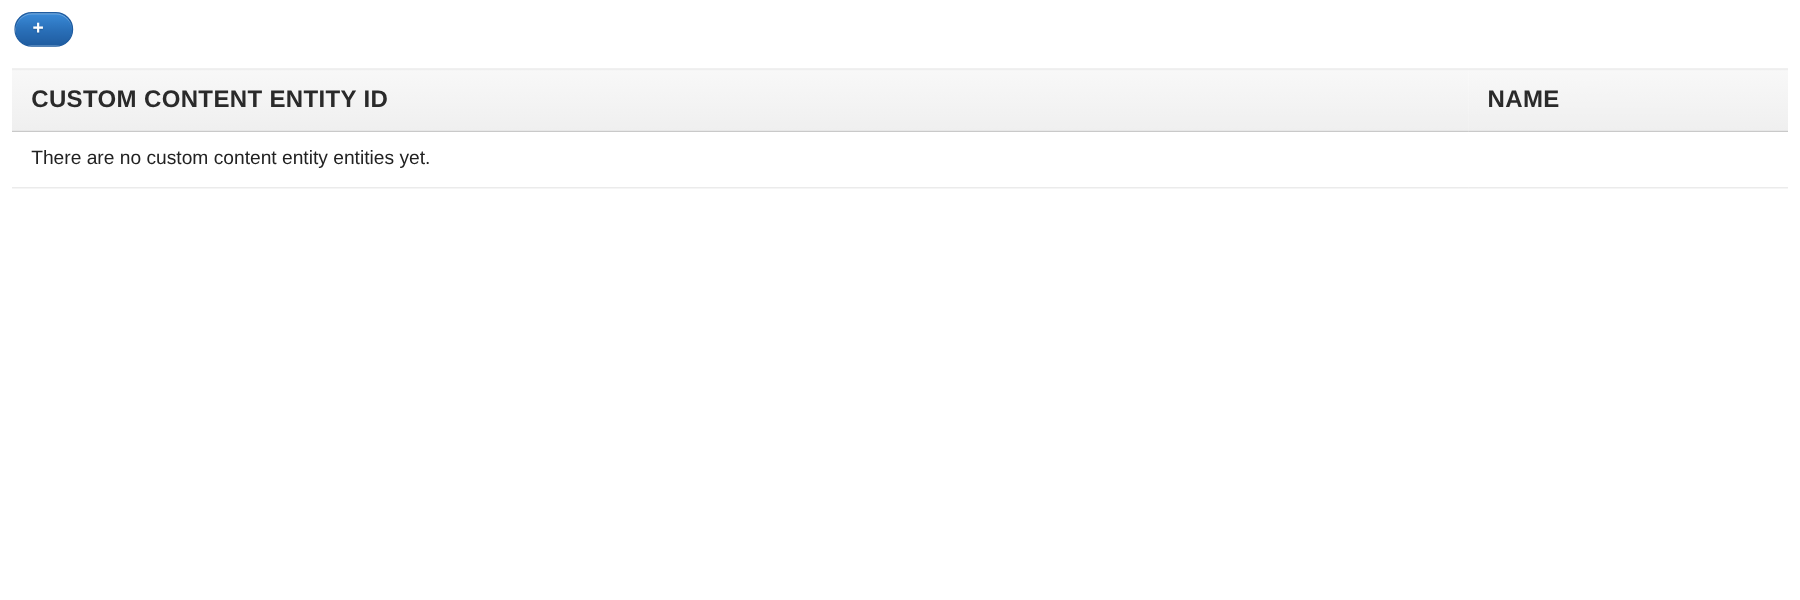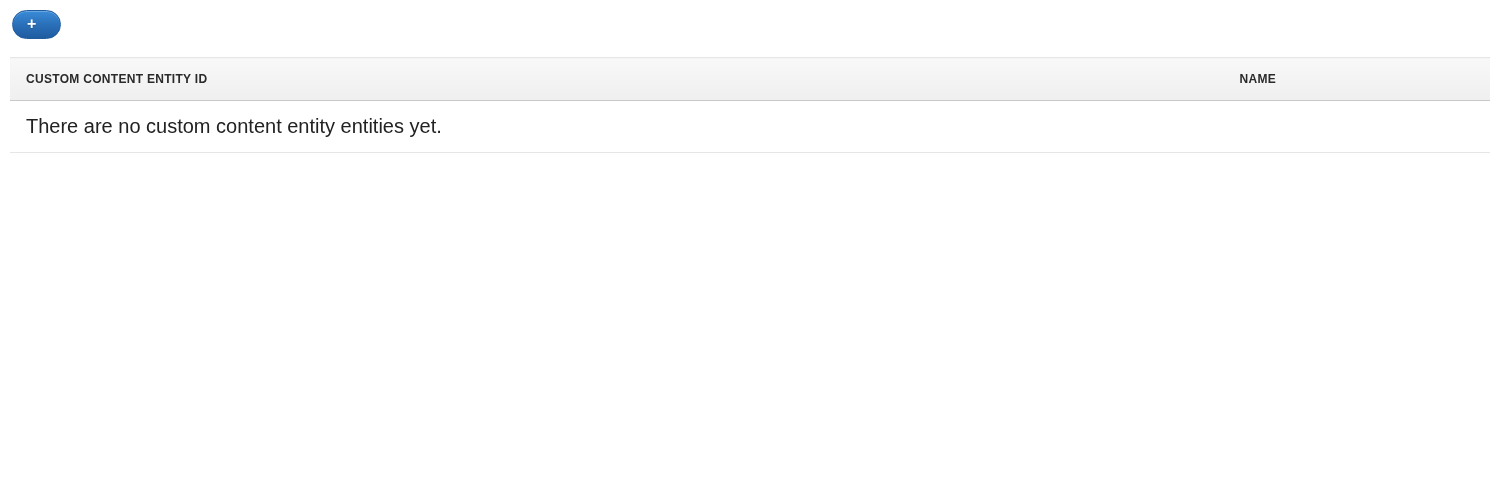--- a/index.html
+++ b/index.html
@@ -40,29 +40,29 @@
       width: 100%;
       border-collapse: collapse;
       border-top: 1px solid #c9c9c9;
     }
     table.listing thead th {
       background: linear-gradient(to bottom, #f8f8f8 0%, #efefef 100%);
       border-bottom: 1px solid #c9c9c9;
       border-top: 1px solid #e6e6e6;
       text-align: left;
       padding: 14px 16px;
-      font-size: 12px;
+      font-size: 20px;
       font-weight: bold;
       color: #2a2a2a;
       text-transform: uppercase;
       letter-spacing: 0.3px;
     }
     table.listing tbody td {
       padding: 14px 16px;
-      font-size: 20px;
+      font-size: 16px;
       color: #222;
       border-bottom: 1px solid #e6e6e6;
     }
     .col-id {
       width: 82%;
     }
     .col-name {
       width: 18%;
     }
   </style>

